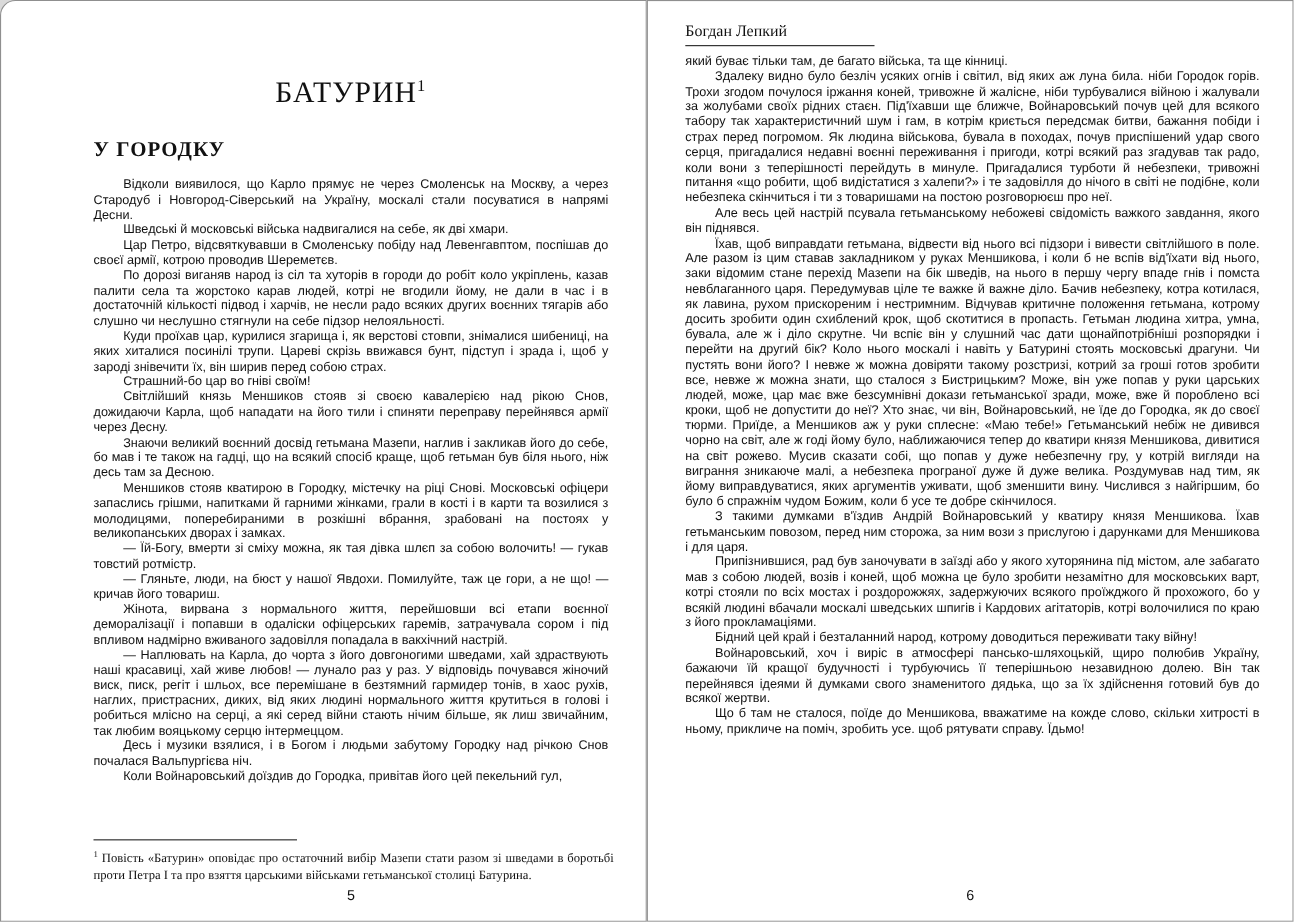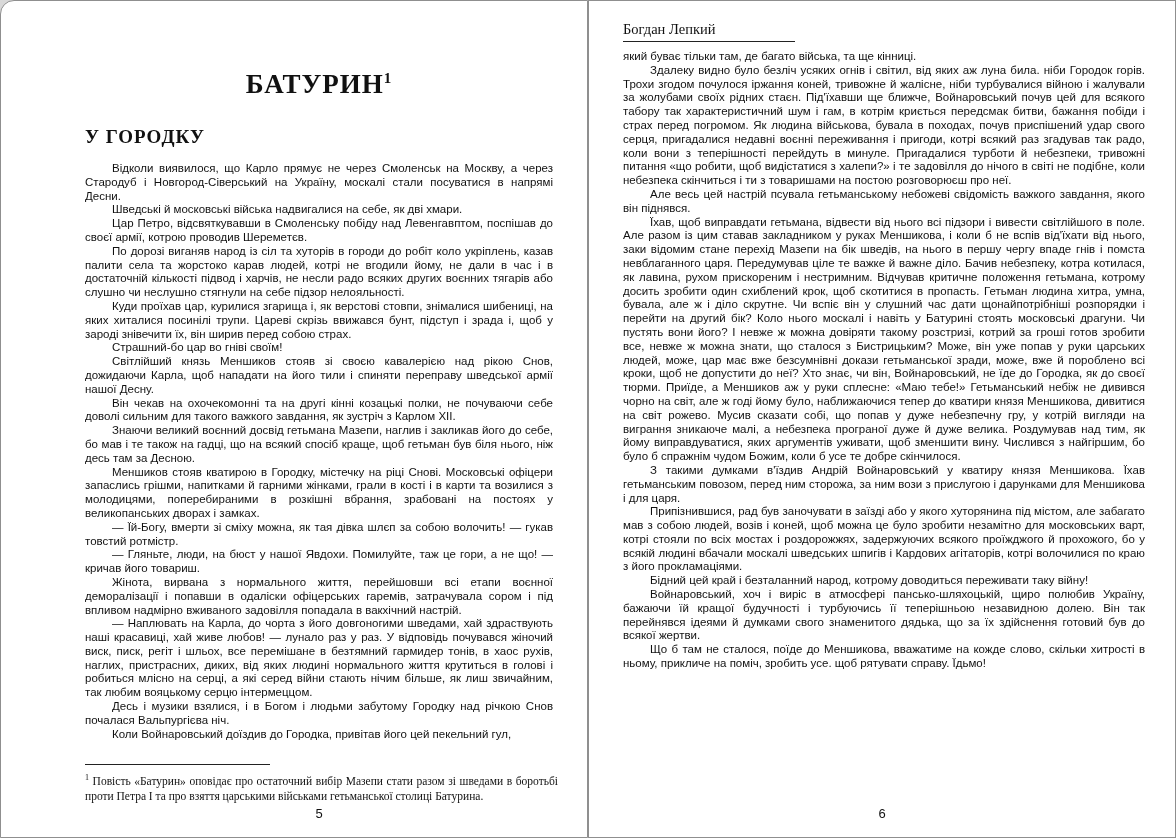--- a/index.html
+++ b/index.html
@@ -26,21 +26,21 @@
     color: #1a1a1a;
   }
   .page-left  { padding: 0 34px 0 84px; border-top-left-radius: 14px; }
   .page-right { padding: 0 30px 0 34px; }
 
   
   .chapter-title {
     margin: 68px 0 0 0;
     text-align: center;
     font-family: "Liberation Serif", serif;
-    font-weight: bold;
+    font-weight: normal;
     font-size: 27px;
     letter-spacing: 1px;
     color: #111;
   }
   .chapter-title sup { font-size: 15px; vertical-align: super; }
   .section-title {
     margin: 26px 0 0 0;
     text-align: left;
     font-family: "Liberation Serif", serif;
     font-weight: bold;
@@ -113,22 +113,21 @@
 
     <h2 class="section-title">У ГОРОДКУ</h2>
 
     <div class="body-text">
         <p>Відколи виявилося, що Карло прямує не через Смоленськ на Москву, а через Стародуб і Новгород-Сіверський на Україну, москалі стали посуватися в напрямі Десни.</p>
         <p>Шведські й московські війська надвигалися на себе, як дві хмари.</p>
         <p>Цар Петро, відсвяткувавши в Смоленську побіду над Левенгавптом, поспішав до своєї армії, котрою проводив Шереметєв.</p>
         <p>По дорозі виганяв народ із сіл та хуторів в городи до робіт коло укріплень, казав палити села та жорстоко карав людей, котрі не вгодили йому, не дали в час і в достаточній кількості підвод і харчів, не несли радо всяких других воєнних тягарів або слушно чи неслушно стягнули на себе підзор нелояльності.</p>
         <p>Куди проїхав цар, курилися згарища і, як верстові стовпи, знімалися шибениці, на яких хиталися посинілі трупи. Цареві скрізь ввижався бунт, підступ і зрада і, щоб у зароді знівечити їх, він ширив перед собою страх.</p>
         <p>Страшний-бо цар во гніві своїм!</p>
-        <p>Світлійший князь Меншиков стояв зі своєю кавалерією над рікою Снов, дожидаючи Карла, щоб нападати на його тили і спиняти переправу шведської армії нашої Десну.</p>
-        <p>Він чекав на охочекомонні та на другі кінні козацькі полки, не почуваючи себе доволі сильним для такого важкого завдання, як зустріч з Карлом XII.</p>
+        <p>Світлійший князь Меншиков стояв зі своєю кавалерією над рікою Снов, дожидаючи Карла, щоб нападати на його тили і спиняти переправу перейнявся армії через Десну.</p>
         <p>Знаючи великий воєнний досвід гетьмана Мазепи, наглив і закликав його до себе, бо мав і те також на гадці, що на всякий спосіб краще, щоб гетьман був біля нього, ніж десь там за Десною.</p>
         <p>Меншиков стояв кватирою в Городку, містечку на ріці Снові. Московські офіцери запаслись грішми, напитками й гарними жінками, грали в кості і в карти та возилися з молодицями, поперебираними в розкішні вбрання, зрабовані на постоях у великопанських дворах і замках.</p>
         <p>— Їй-Богу, вмерти зі сміху можна, як тая дівка шлєп за собою волочить! — гукав товстий ротмістр.</p>
         <p>— Гляньте, люди, на бюст у нашої Явдохи. Помилуйте, таж це гори, а не що! — кричав його товариш.</p>
         <p>Жінота, вирвана з нормального життя, перейшовши всі етапи воєнної деморалізації і попавши в одаліски офіцерських гаремів, затрачувала сором і під впливом надмірно вживаного задовілля попадала в вакхічний настрій.</p>
         <p>— Наплювать на Карла, до чорта з його довгоногими шведами, хай здраствують наші красавиці, хай живе любов! — лунало раз у раз. У відповідь почувався жіночий виск, писк, регіт і шльох, все перемішане в безтямний гармидер тонів, в хаос рухів, наглих, пристрасних, диких, від яких людині нормального життя крутиться в голові і робиться млісно на серці, а які серед війни стають нічим більше, як лиш звичайним, так любим вояцькому серцю інтермеццом.</p>
         <p>Десь і музики взялися, і в Богом і людьми забутому Городку над річкою Снов почалася Вальпургієва ніч.</p>
         <p>Коли Войнаровський доїздив до Городка, привітав його цей пекельний гул,</p>
       </div>
 

